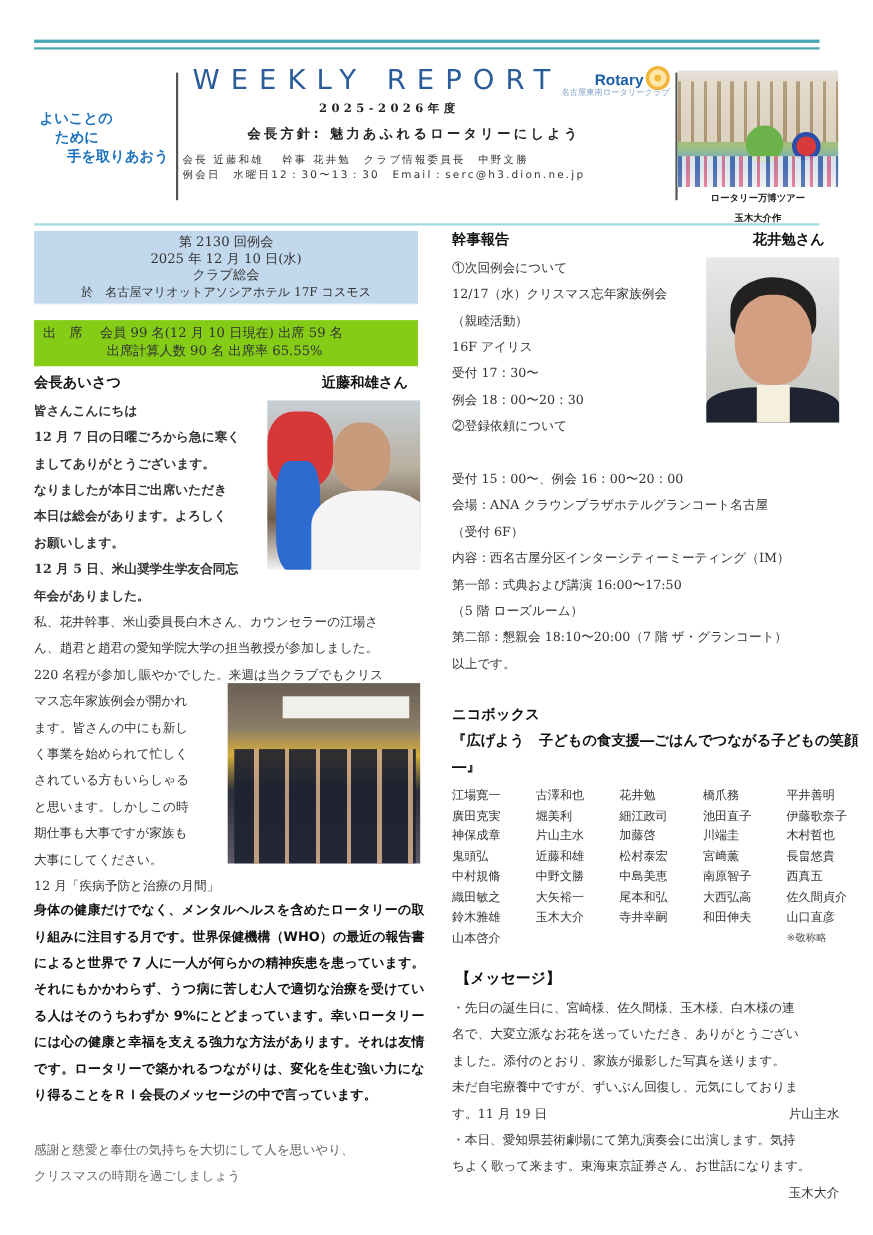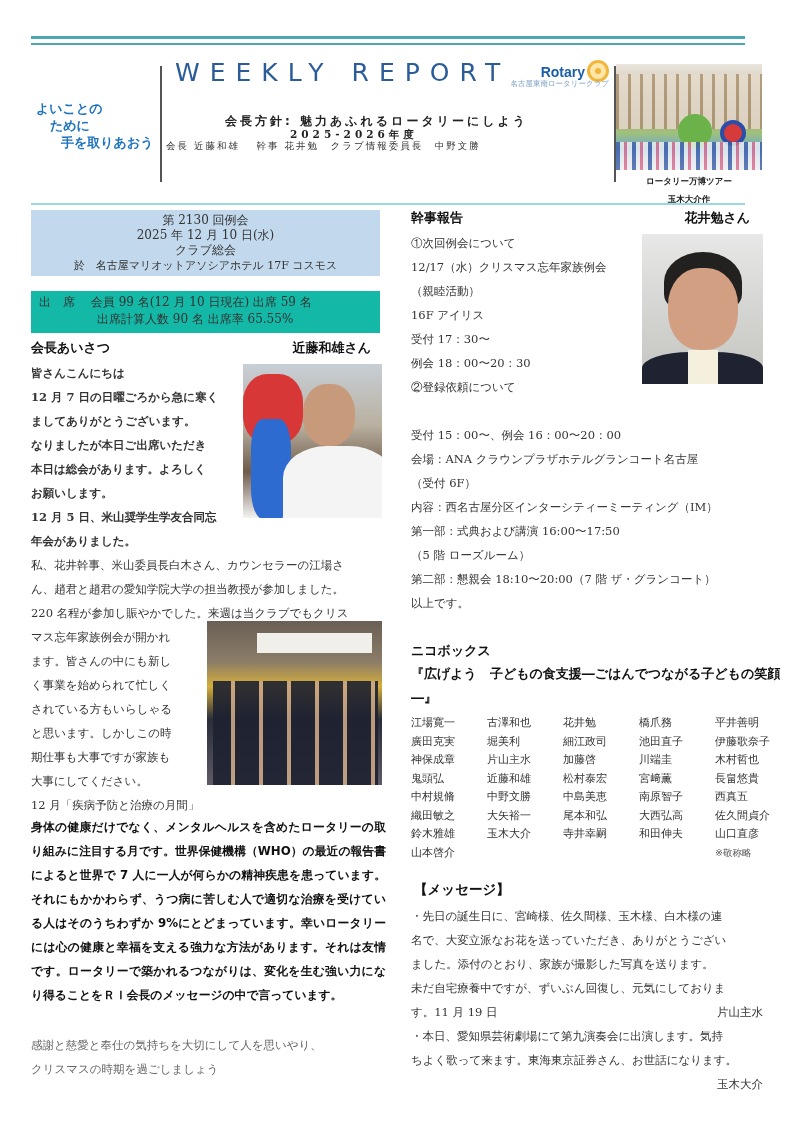--- a/index.html
+++ b/index.html
@@ -10,35 +10,35 @@
   .slogan div:nth-child(2) { padding-left: 14px; }
   .slogan div:nth-child(3) { padding-left: 25px; }
   .vline-l { position: absolute; left: 160px; top: 66px; width: 2px; height: 116px; background: #555; }
   .vline-r { position: absolute; left: 614px; top: 66px; width: 2px; height: 116px; background: #555; }
   .title { position: absolute; left: 175px; top: 58px; font-family: "DejaVu Sans", sans-serif; font-size: 25px; letter-spacing: 10px; color: #2b5c9a; font-weight: normal; }
   .rotary { position: absolute; left: 484px; top: 62px; text-align: right; width: 125px; }
   .rotary-word { font-family: "Liberation Sans", sans-serif; font-weight: bold; color: #1b5fa8; font-size: 14px; margin-right: 24px; }
   .rotary-wheel { position: absolute; right: 0; top: -2px; width: 22px; height: 22px; border-radius: 50%; border: 3px solid #f2b53a; background: #fde6a8; }
   .rotary-wheel::after { content: ""; position: absolute; left: 5px; top: 5px; width: 6px; height: 6px; border-radius: 50%; background: #f2b53a; }
   .rotary-sub { position: absolute; right: 0; top: 17px; font-family: "DejaVu Sans", sans-serif; font-size: 7.5px; color: #7fa3c8; white-space: nowrap; }
-  .year { position: absolute; left: 290px; top: 92px; font-size: 10.5px; font-weight: bold; letter-spacing: 4px; color: #222; margin-top: 36px; }
+  .year { position: absolute; left: 290px; top: 92px; font-size: 10.5px; font-weight: bold; letter-spacing: 4px; color: #222; }
   .policy { position: absolute; left: 225px; top: 113px; font-family: "DejaVu Sans", sans-serif; font-size: 12px; font-weight: bold; letter-spacing: 3px; }
   .info { position: absolute; left: 166px; top: 139px; font-family: "DejaVu Sans", sans-serif; font-size: 9.5px; line-height: 14px; color: #333; letter-spacing: 2px; white-space: nowrap; }
   .banner-img { position: absolute; left: 616px; top: 64px; width: 146px; height: 106px; background: linear-gradient(180deg,#e9e4dc 0%,#cdbfa8 30%,#b9a88e 55%,#9fc17a 65%,#6fa7d6 80%,#f2f2f2 100%); overflow:hidden; }
   .banner-img .frame { position:absolute; left:0; top:10px; width:146px; height:55px; background: repeating-linear-gradient(90deg,#a8906c 0 3px,#e5dccd 3px 12px); opacity:.8; }
   .banner-img .tree { position:absolute; left:62px; top:50px; width:34px; height:34px; border-radius:50%; background:#6bb24a; }
   .banner-img .mascot { position:absolute; left:104px; top:56px; width:26px; height:26px; border-radius:50%; background:#d73a3a; border:4px solid #2d4ea8; }
   .banner-img .crowd { position:absolute; left:0; bottom:0; width:146px; height:28px; background: repeating-linear-gradient(90deg,#3b5fa8 0 4px,#f1f1f1 4px 8px,#e06a8a 8px 11px,#f1f1f1 11px 16px); opacity:.8; }
   .banner-cap { position: absolute; left: 616px; top: 172px; width: 146px; text-align: center; font-family: "DejaVu Sans", sans-serif; font-weight: bold; font-size: 8.5px; line-height: 18px; color: #222; }
 
   .sepline { position: absolute; left: 31px; top: 203px; width: 714px; height: 1.5px; background: #9ed8df; }
 
   .meeting { position: absolute; left: 31px; top: 210px; width: 349px; background: #c2d8ec; border-bottom: 1px solid #fff; text-align: center; font-family: "DejaVu Serif", serif; font-size: 12px; line-height: 15px; color: #333; padding: 3px 0 3px 0; }
   .meeting .venue { font-size: 11px; }
-  .attend { position: absolute; left: 31px; top: 290px; width: 349px; background: #14b8a6; font-family: "DejaVu Serif", serif; font-size: 12px; line-height: 17px; color: #333; padding: 3px 8px 5px 8px; border-top: 1.5px solid #fff; }
+  .attend { position: absolute; left: 31px; top: 290px; width: 349px; background: #84cc16; font-family: "DejaVu Serif", serif; font-size: 12px; line-height: 17px; color: #333; padding: 3px 8px 5px 8px; border-top: 1.5px solid #fff; }
   .attend .row2 { padding-left: 58px; }
 
   .h-left { position: absolute; left: 31px; top: 339px; width: 340px; font-family: "DejaVu Sans", sans-serif; font-weight: bold; font-size: 13px; color: #111; }
   .h-left .name { position: absolute; right: 0; top: 0; }
 
   .body-text { font-family: "DejaVu Serif", serif; font-size: 11.5px; line-height: 24px; color: #333; }
   .pres1 { position: absolute; left: 31px; top: 361px; width: 212px; font-weight: bold; }
   .pres-photo { position: absolute; left: 243px; top: 364px; width: 139px; height: 154px; background: linear-gradient(180deg,#c7cfd6 0%,#b9b0a0 40%,#6f5b4a 70%,#f4f4f4 100%); overflow:hidden; }
   .pres-photo .mascot { position:absolute; left:0; top:10px; width:60px; height:70px; border-radius:40%; background:#d83737; }
   .pres-photo .mascot-body { position:absolute; left:8px; top:55px; width:40px; height:100px; background:#2d6bd1; border-radius:30%; }
@@ -94,20 +94,21 @@
   <span class="rotary-word">Rotary</span>
   <span class="rotary-wheel"></span>
   <span class="rotary-sub">名古屋東南ロータリークラブ</span>
 </div>
 
 <div class="year">2025-2026年度</div>
 <div class="policy">会長方針: 魅力あふれるロータリーにしよう</div>
 
 <div class="info">
   <div>会長 近藤和雄　 幹事 花井勉　クラブ情報委員長　中野文勝</div>
+  <div>例会日　水曜日12：30〜13：30　Email：serc@h3.dion.ne.jp</div>
 </div>
 
 <div class="banner-img">
   <div class="frame"></div>
   <div class="tree"></div>
   <div class="mascot"></div>
   <div class="crowd"></div>
 </div>
 <div class="banner-cap">
   <div>ロータリー万博ツアー</div>

